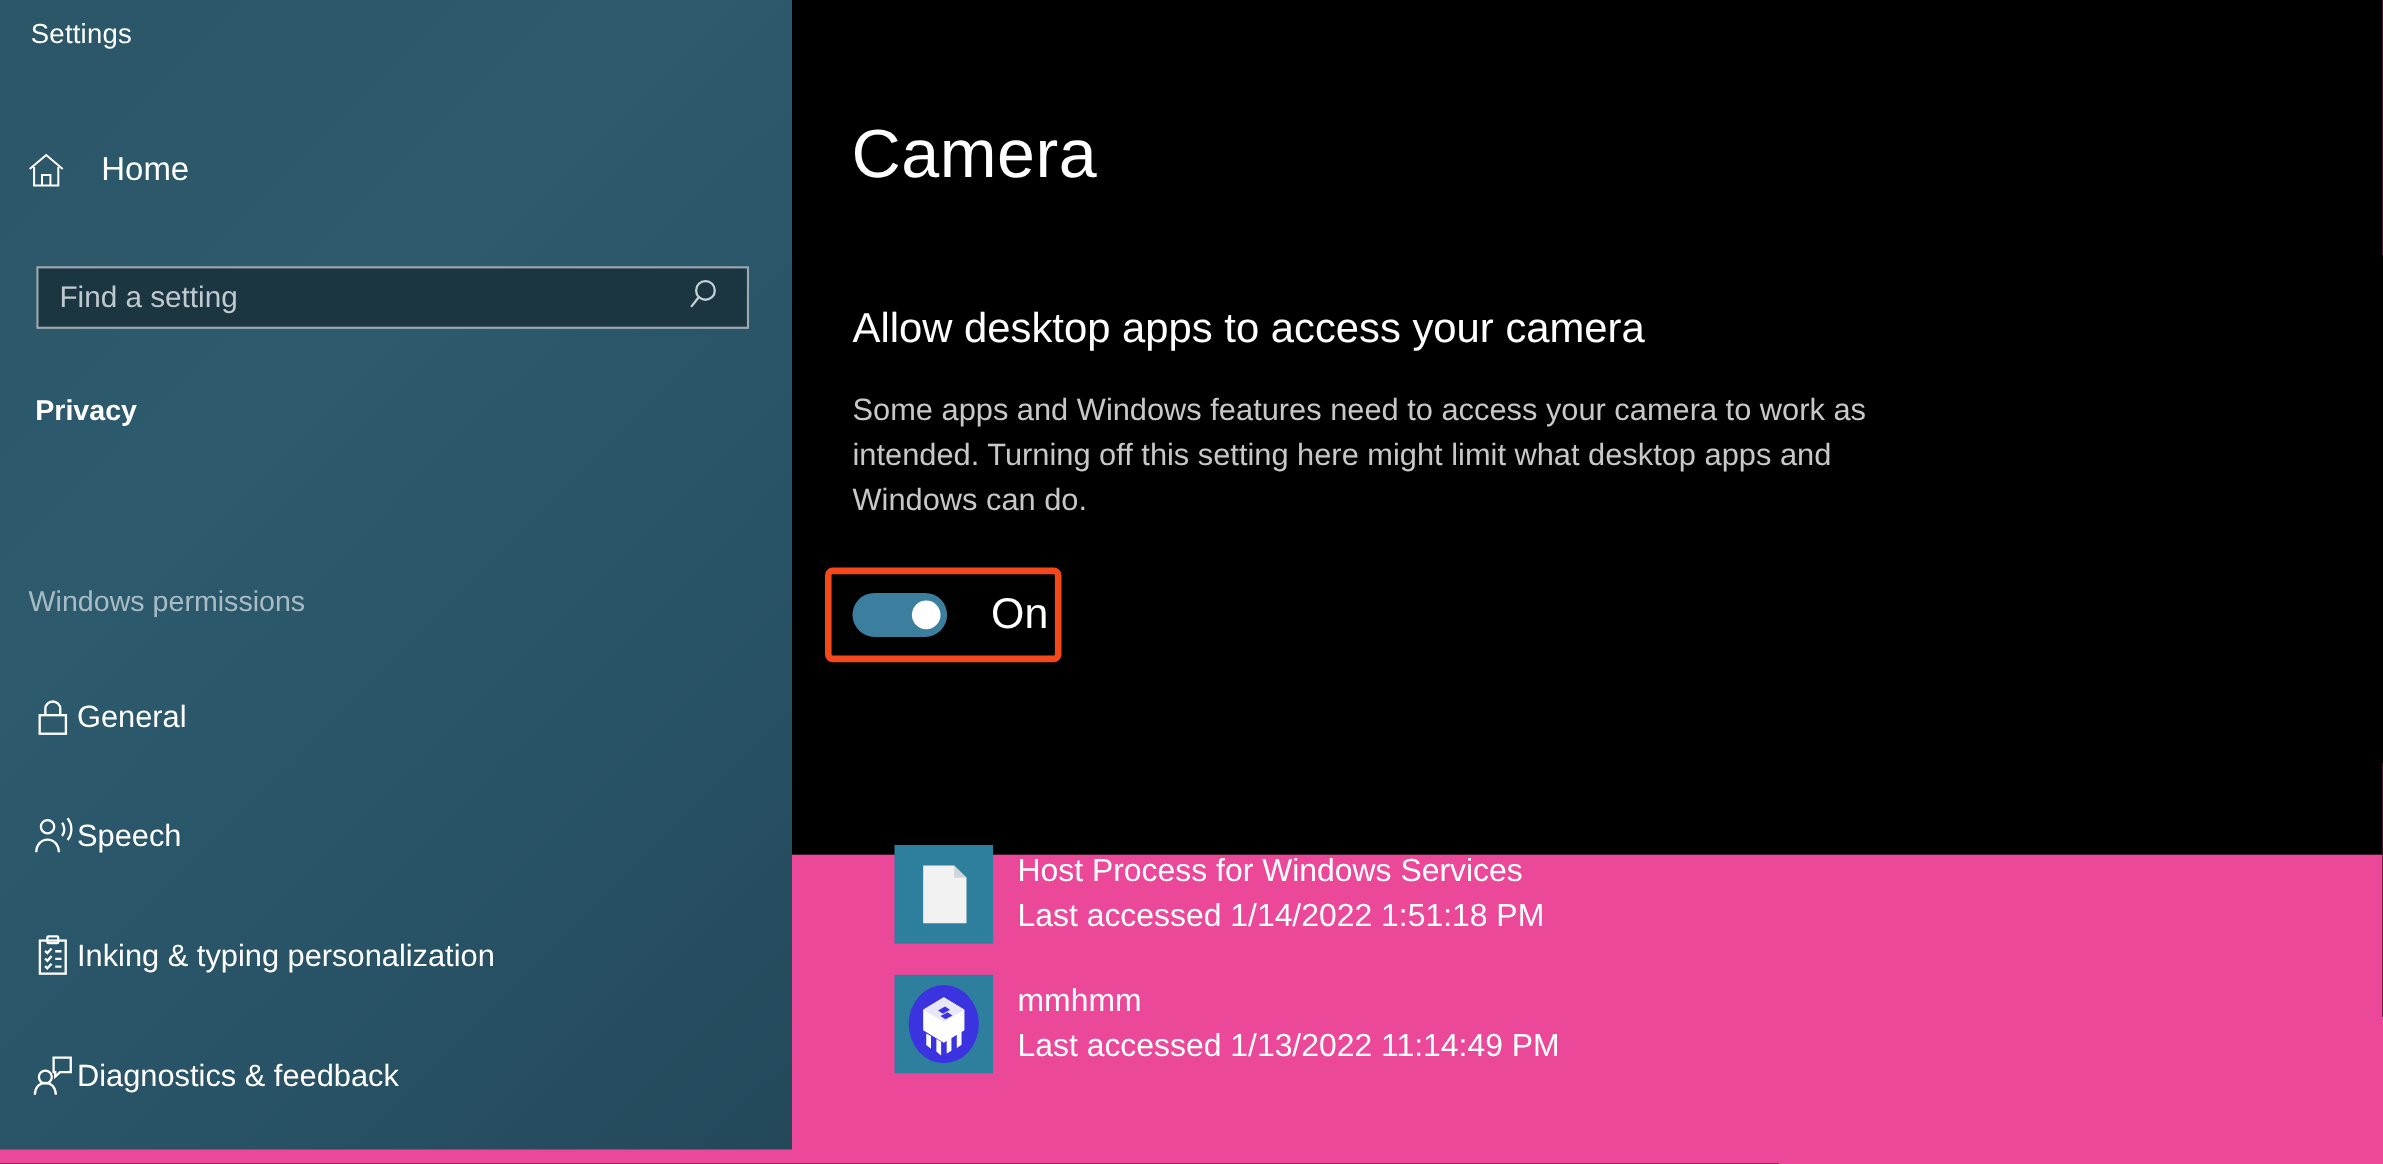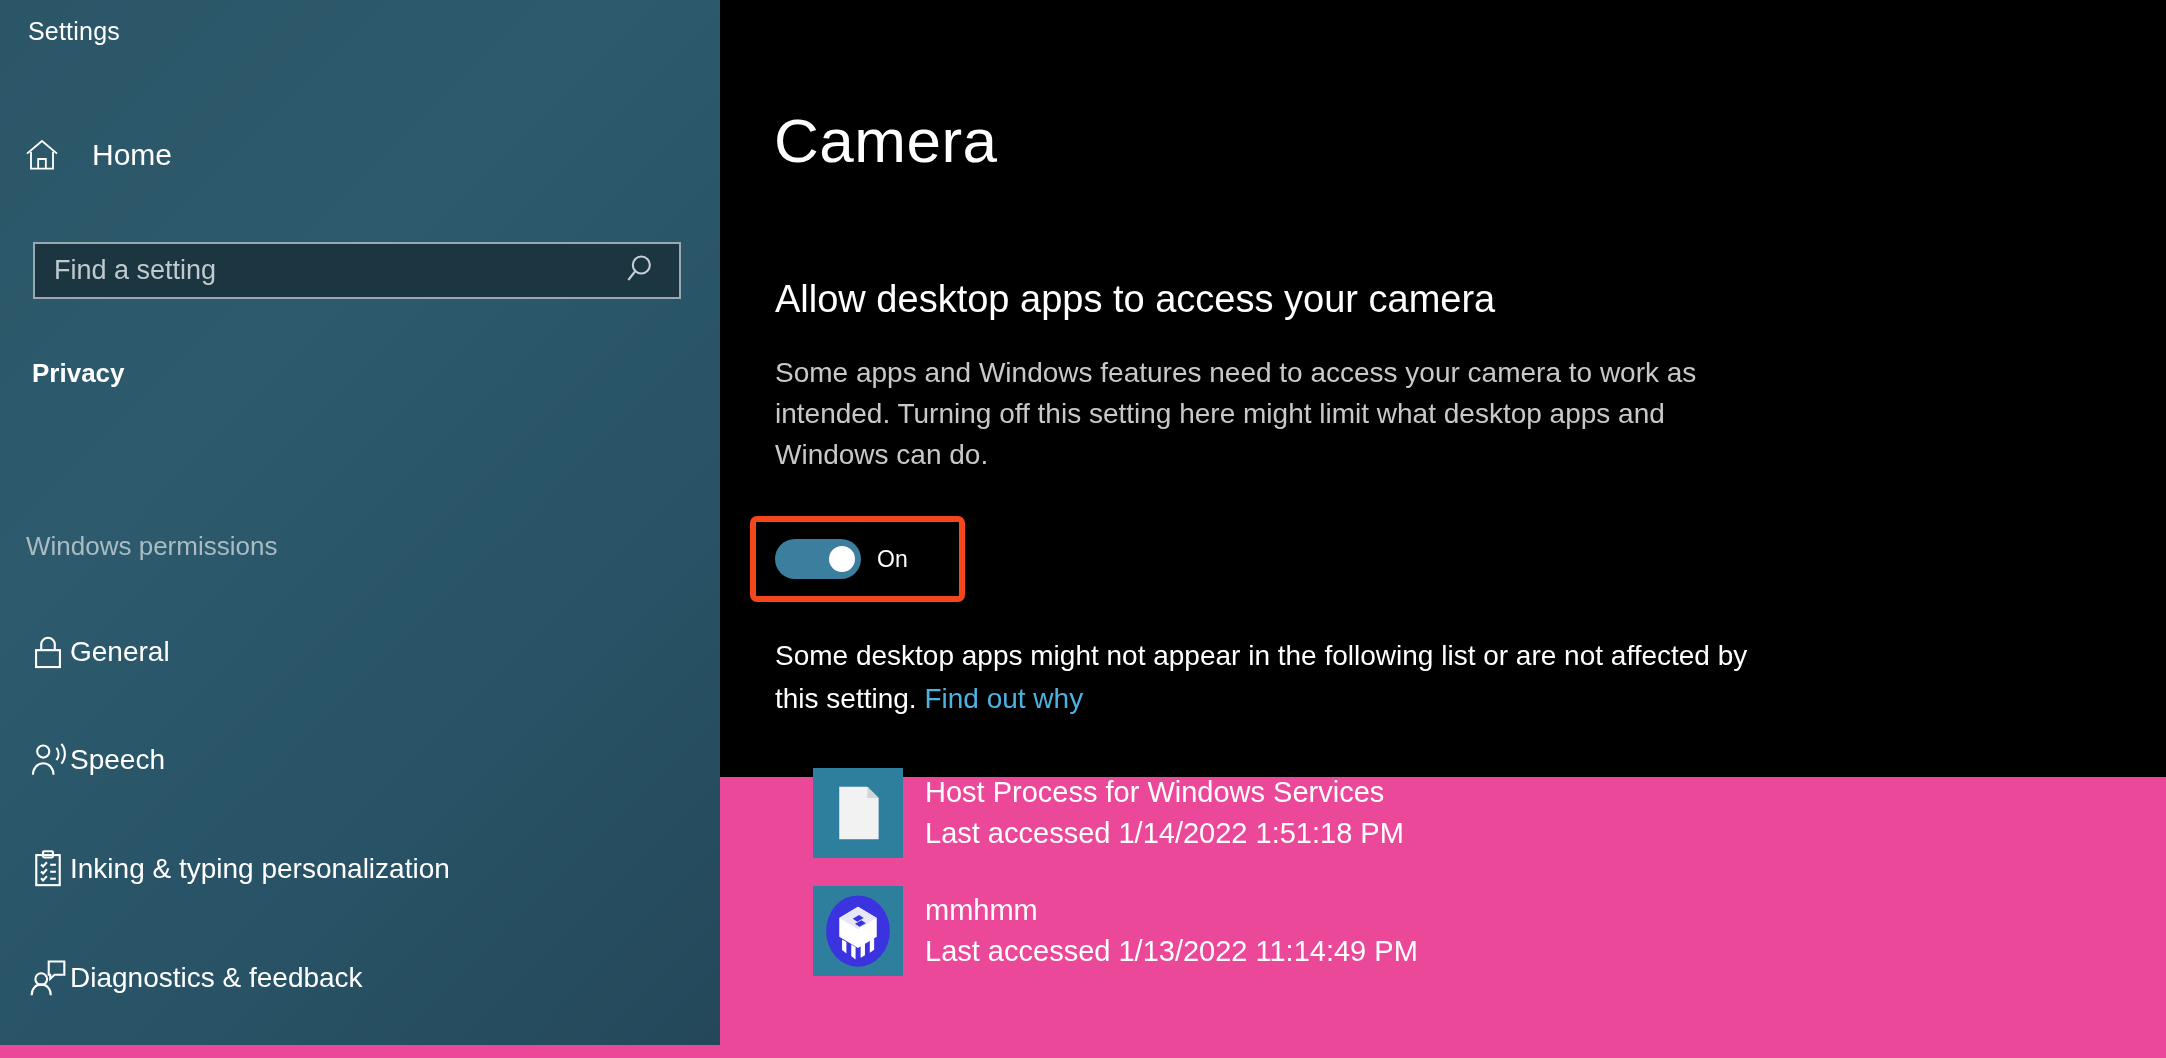--- a/index.html
+++ b/index.html
@@ -124,22 +124,22 @@
     position:relative; flex:none;
     cursor:pointer;
   }
   #toggle-knob {
     position:absolute; right:6px; top:7px;
     width:26px; height:26px;
     border-radius:50%;
     background:#ffffff;
   }
   #toggle-state-label {
-    margin-left:16px;
-    font-size:23px; color:#ffffff; font-weight:400;text-align:center;
+    margin-left:40px;
+    font-size:39px; color:#ffffff; font-weight:400;text-align:center;
   }
 
   #list-note {
     position:absolute; left:55px; top:634px;
     width:985px;
     font-size:28px; line-height:43px;
     color:#ffffff; font-weight:400;
   }
   #list-note a {
     color:#4cb2e2; text-decoration:none;
@@ -272,23 +272,20 @@
 
     <div id="section-desc">Some apps and Windows features need to access your camera to work as intended. Turning off this setting here might limit what desktop apps and Windows can do.</div>
 
     <div id="toggle-highlight">
       <div id="toggle-switch">
         <div id="toggle-knob"></div>
       </div>
       <div id="toggle-state-label">On</div>
     </div>
 
-    <div id="list-note">
-      <span>Some desktop apps might not appear in the following list or are not affected by this setting. </span><a href="#">Find out why</a>
-    </div>
 
     <div class="app-row" id="app-row-0">
       <span>
         <svg class="app-icon" viewBox="0 0 48 48">
           <rect x="0" y="0" width="48" height="48" fill="#2e7f9e"></rect>
           <path d="M14 10 H29 L35 16 V38 H14 Z" fill="#f2f2f2"></path>
           <path d="M29 10 L35 16 H29 Z" fill="#cfd6da"></path>
         </svg>
       </span>
       <div class="app-text">

